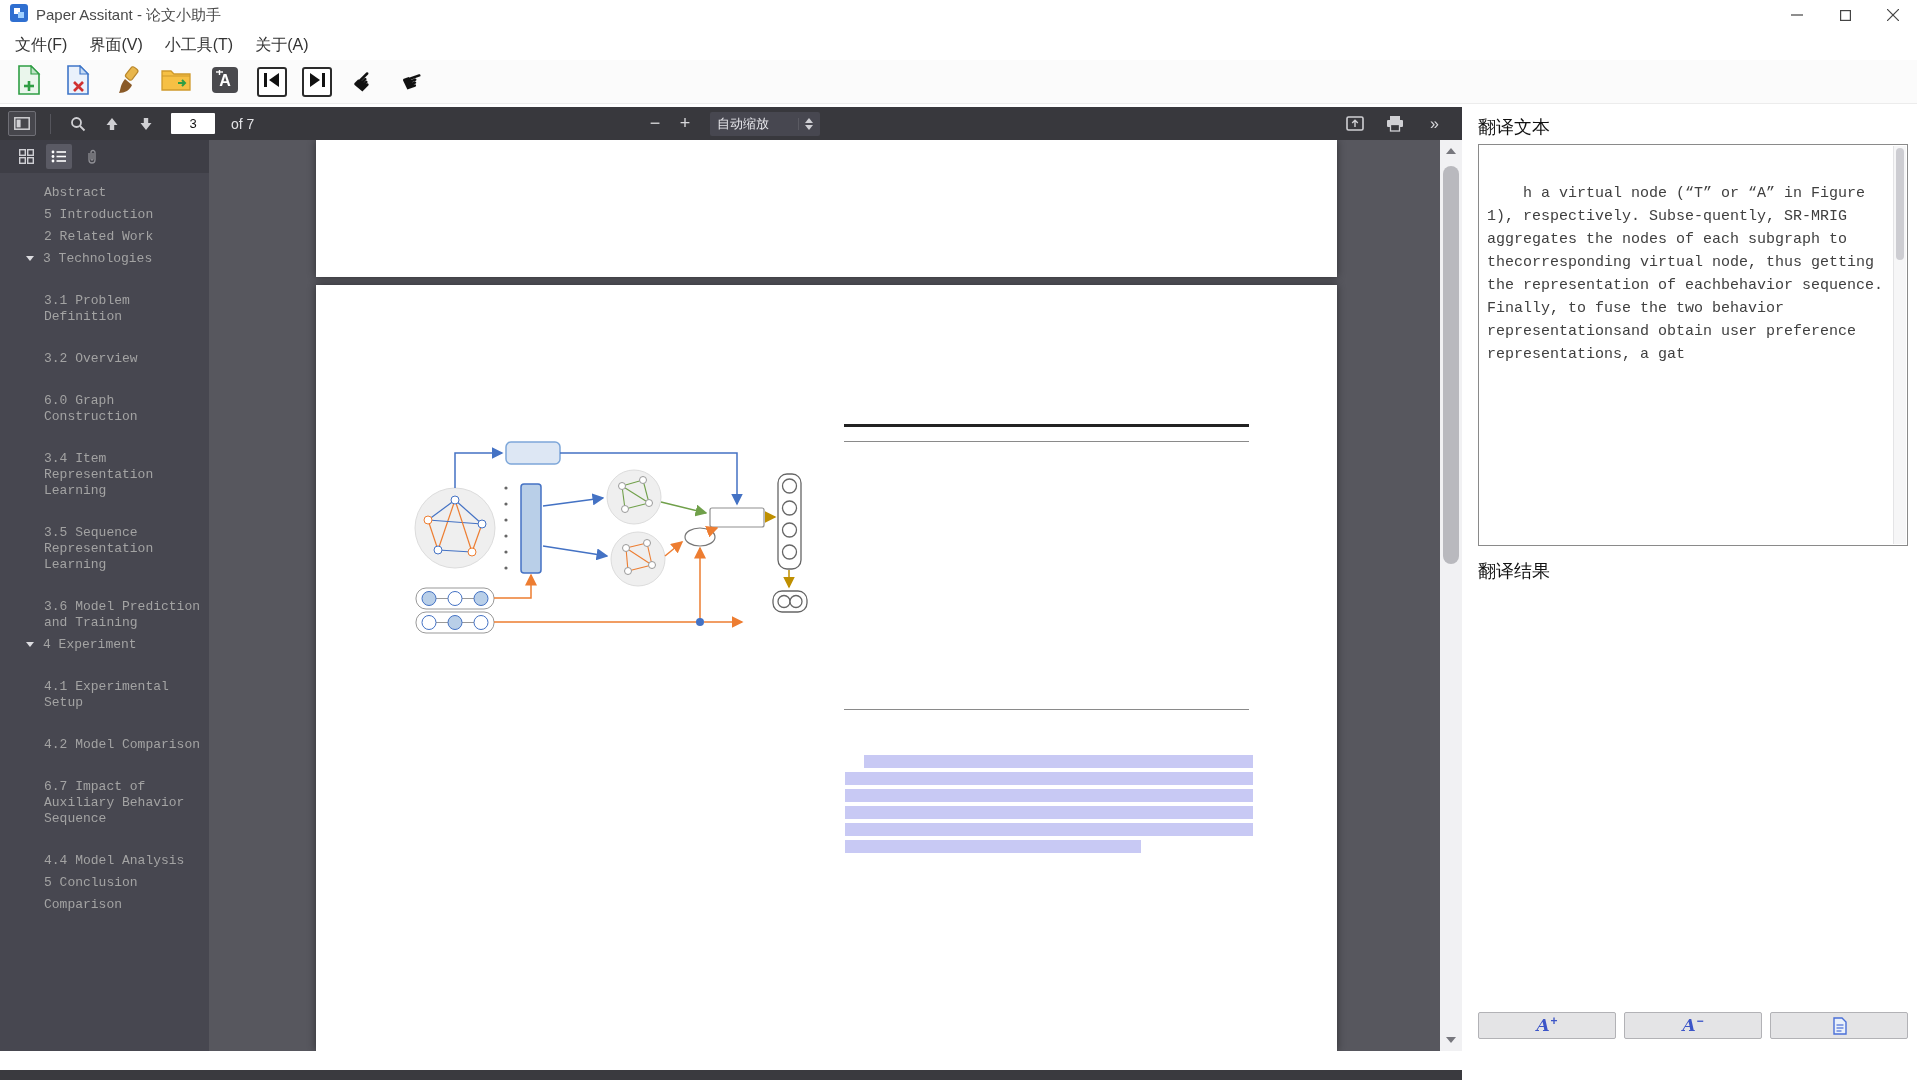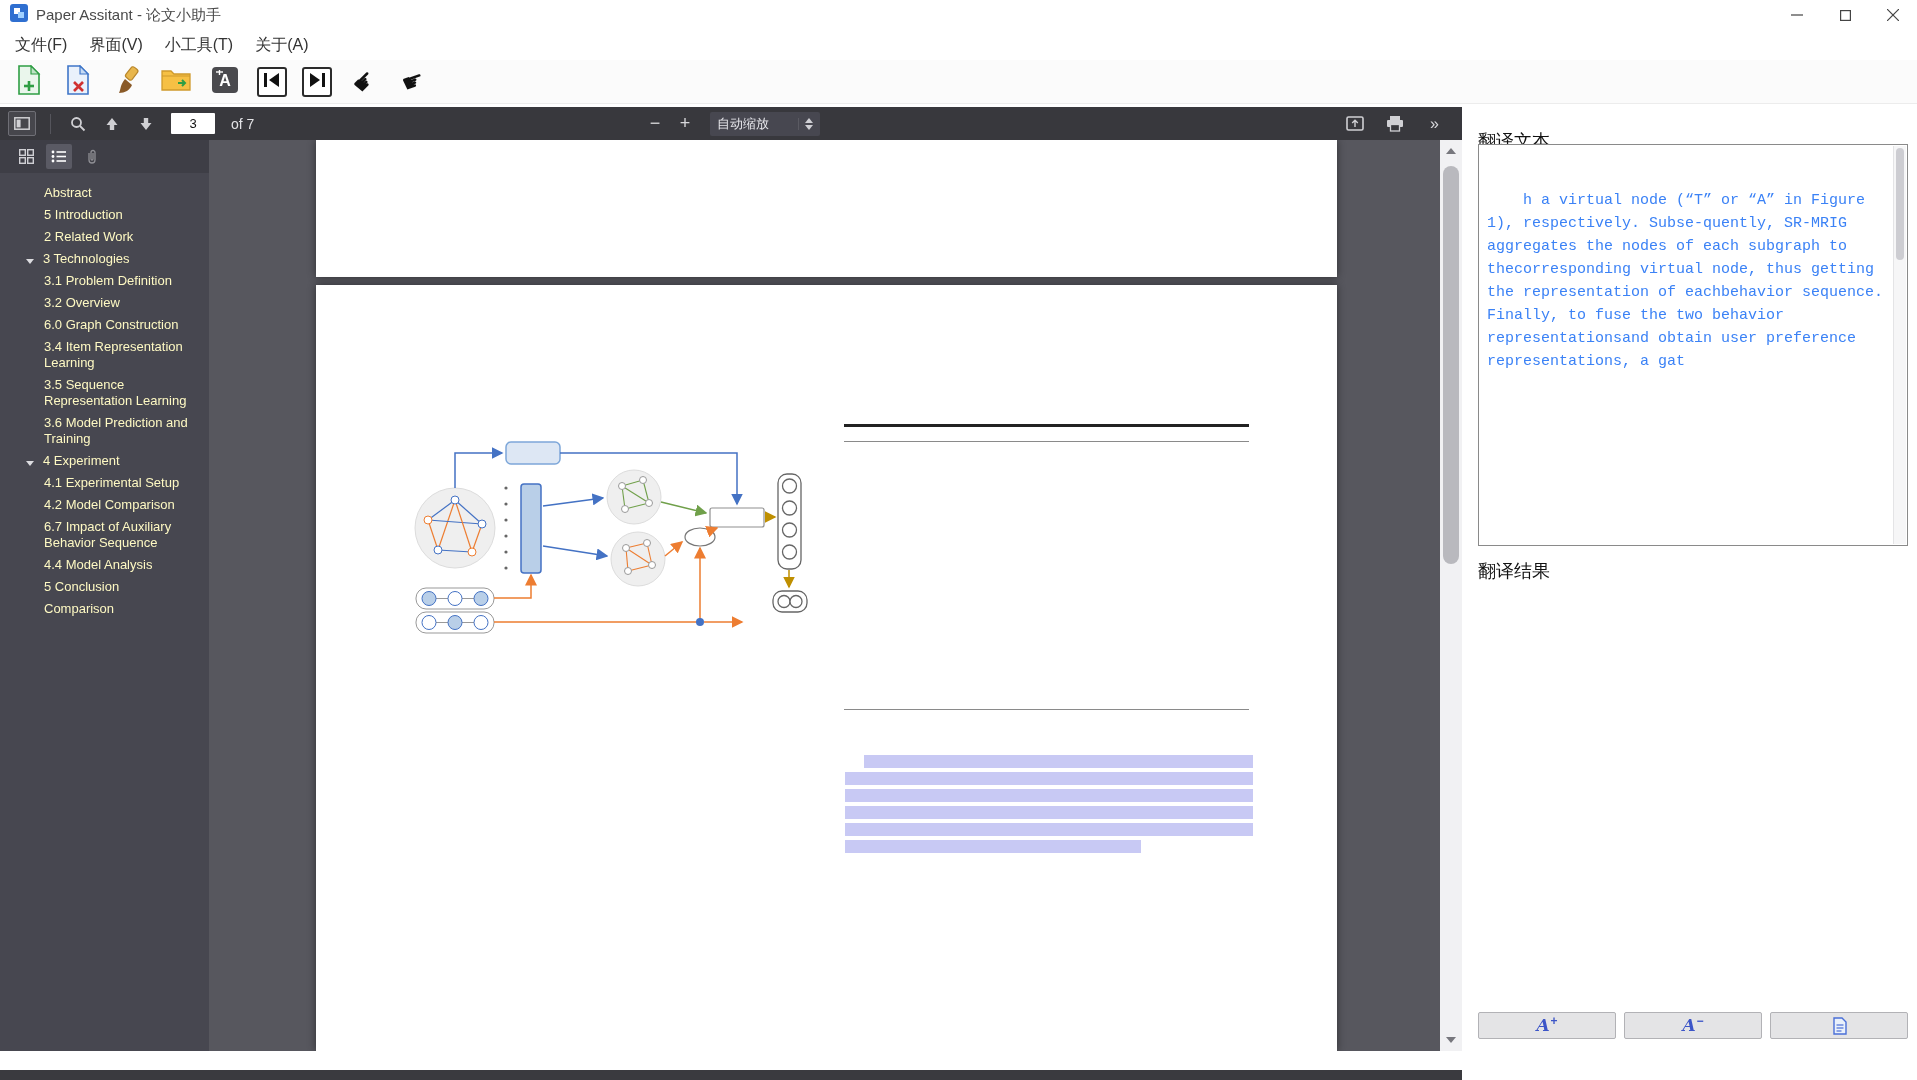--- a/index.html
+++ b/index.html
@@ -51,23 +51,23 @@
   .more-label{font-size:16px;color:#d8d8dc;letter-spacing:1px;}
 
   .pdf-body{position:absolute;top:33px;left:0;width:1462px;height:911px;display:flex;}
 
   
   .sidebar{width:209px;flex:none;background:#474750;overflow:hidden;}
   .sidebar-header{height:33px;background:#3e3e46;display:flex;align-items:center;gap:7px;padding-left:13px;}
   .sb-btn{width:26px;height:25px;display:flex;align-items:center;justify-content:center;border-radius:2px;}
   .sb-btn.active{background:#5a5a64;}
   .outline-list{list-style:none;padding:9px 0 0 0;}
-  .ol-item{display:flex;align-items:center;padding:3px 4px 3px 44px;color:#fef9c3;
-           font-size:13px;line-height:16px;cursor:default;}
-  .ol-item.lvl2{}
+  .ol-item{display:flex;align-items:flex-start;padding:3px 4px 3px 44px;color:#a3a3a3;
+           font-size:13px;line-height:16px;cursor:default;font-family:Liberation Mono, monospace;}
+  .ol-item.lvl2{margin-top:20px;}
   .ol-item.has-caret{padding-left:26px;}
   .caret{flex:none;width:0;height:0;border-left:4.5px solid transparent;border-right:4.5px solid transparent;
          border-top:5.5px solid #dcdce0;margin:5px 9px 0 0;}
 
   
   .viewer{flex:1;position:relative;background:#57575e;overflow:hidden;}
   .page{position:absolute;left:107px;width:1021px;background:#fff;box-shadow:0 0 8px rgba(0,0,0,.45);}
   .page1{top:0;height:137px;}
   .page2{top:145px;height:766px;}
 
@@ -82,24 +82,24 @@
   .v-arrow-dn{position:absolute;left:6px;bottom:8px;width:0;height:0;border-left:5px solid transparent;
               border-right:5px solid transparent;border-top:6px solid #77777d;}
 
   .bottom-white{position:absolute;top:944px;left:0;width:1462px;height:19px;background:#fff;}
   .bottom-dark{position:absolute;top:963px;left:0;width:1462px;height:10px;background:#3a3a3f;}
 
   
   .right-panel{position:absolute;left:1462px;top:107px;width:455px;height:973px;background:#fff;}
   .panel-heading{position:absolute;left:16px;font-size:18px;color:#111;
                  font-family:"DejaVu Serif", serif;}
-  .heading-src{top:22px;}
+  .heading-src{top:8px;}
   .heading-res{top:452px;}
   .textbox{position:absolute;left:16px;width:430px;border:1px solid #8a8a8a;background:#fff;
-           padding:21px 18px 5px 8px;white-space:pre-wrap;overflow:hidden;color:#3b82f6;}
+           padding:14px 18px 5px 8px;white-space:pre-wrap;overflow:hidden;color:#404040;}
   .textbox-src{top:37px;height:402px;font-family:"Liberation Mono","DejaVu Sans Mono",monospace;
                font-size:15px;line-height:23px;}
   .textbox-res{top:480px;height:423px;font-family:"DejaVu Serif", serif;font-size:17px;line-height:26px;}
   .fake-scroll{position:absolute;top:1px;right:1px;bottom:1px;width:13px;background:#f6f6f7;border-left:1px solid #e4e4e6;}
   .fake-thumb{position:absolute;top:2px;left:2px;width:8px;height:112px;background:#cdcdd2;border-radius:4px;}
   .btn-row{position:absolute;left:16px;top:905px;width:430px;display:flex;gap:8px;}
   .panel-btn{flex:1;height:27px;background:#e4e4e6;border:1px solid #b2b2b6;border-radius:2px;
              display:flex;align-items:center;justify-content:center;gap:1px;cursor:default;}
   .btn-a{font-family:"DejaVu Serif", serif;font-weight:bold;font-style:italic;
          font-size:17px;color:#3c55c8;line-height:1;}

